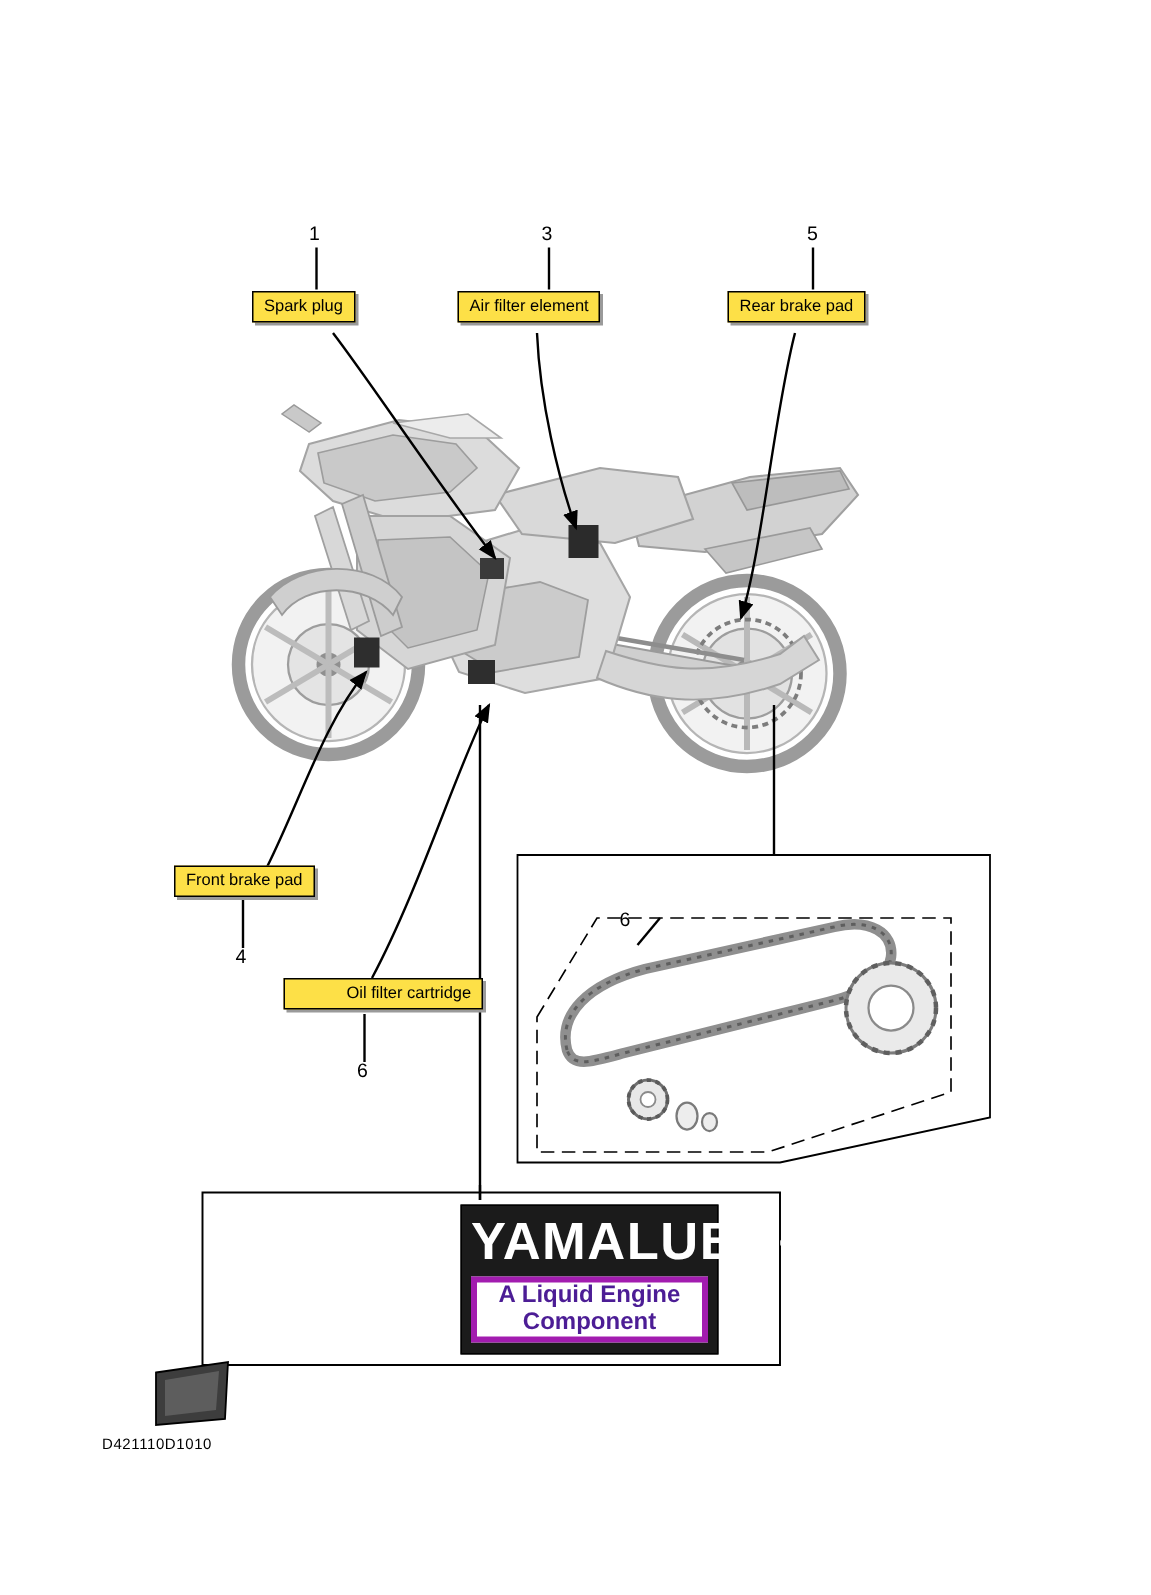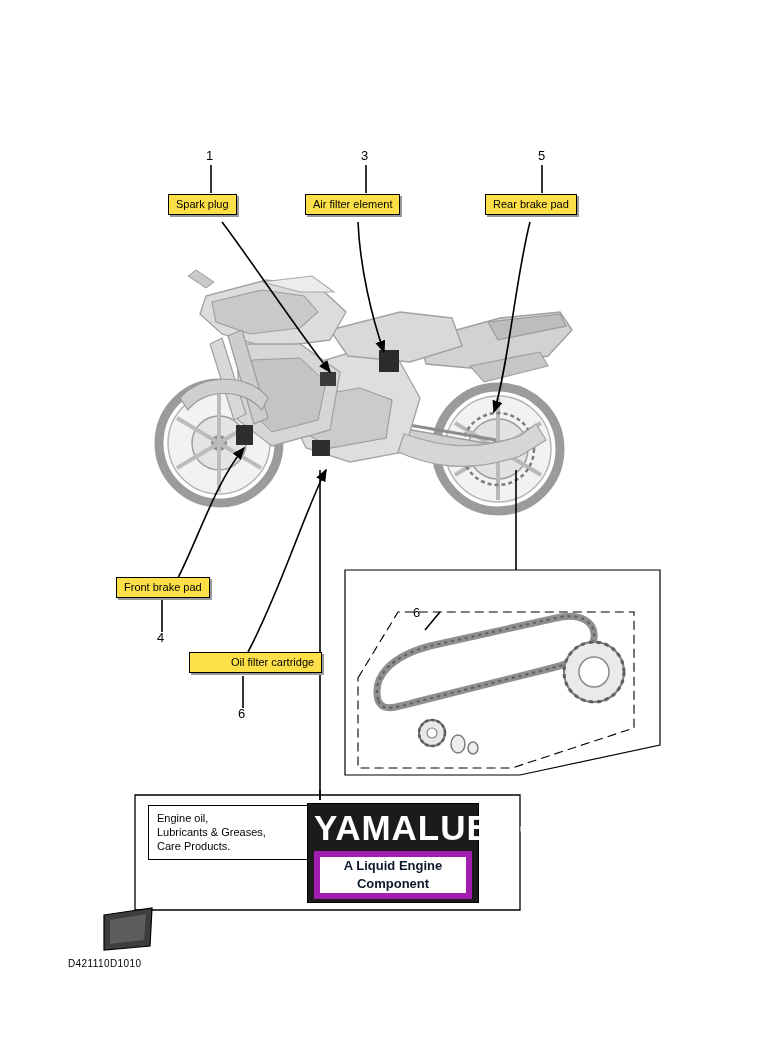--- a/index.html
+++ b/index.html
@@ -78,26 +78,26 @@
   }
   .yamalube-reg {
     position: absolute;
     right: -11px;
     top: 2px;
     font-size: 10px;
     font-weight: normal;
   }
   .yamalube-sub {
     background: #ffffff;
-    color: #0f172a;
+    color: #4c1d95;
     font-weight: bold;
-    font-size: 13px;
+    font-size: 16px;
     line-height: 18px;
     margin-top: 4px;
-    border: 6px solid #a21caf;
+    border: 4px solid #a21caf;
   }
   .fwd-label {
     position: absolute;
     font-family: "Liberation Sans", sans-serif;
     font-weight: bold;
     font-size: 11px;
     color: #ffffff;
   }
 </style>
 </head>
@@ -250,25 +250,20 @@
   <div class="num" style="left:538px; top:148px;">5</div>
 
   <div class="callout shadow" style="left:116px; top:577px;">Front brake pad</div>
   <div class="num" style="left:157px; top:630px;">4</div>
 
   <div class="callout shadow" style="left:189px; top:652px;padding-left:41px;">Oil filter cartridge</div>
   <div class="num" style="left:238px; top:706px;">6</div>
 
   <div class="num" style="left:413px; top:605px;">6</div>
 
-  <div class="oilbox" style="left:148px; top:805px; width:145px;">
-    <div>Engine oil,</div>
-    <div>Lubricants &amp; Greases,</div>
-    <div>Care Products.</div>
-  </div>
 
   <div class="yamalube-wrap" style="left:307px; top:803px; width:172px; height:100px;">
     <span class="yamalube-word">
       <span>YAMALUBE</span>
       <span class="yamalube-reg">®</span>
     </span>
     <div class="yamalube-sub">A Liquid Engine Component</div>
   </div>
 
   <div class="fwd-label" style="left:116px; top:924px;margin-top:48px;">FWD</div>

